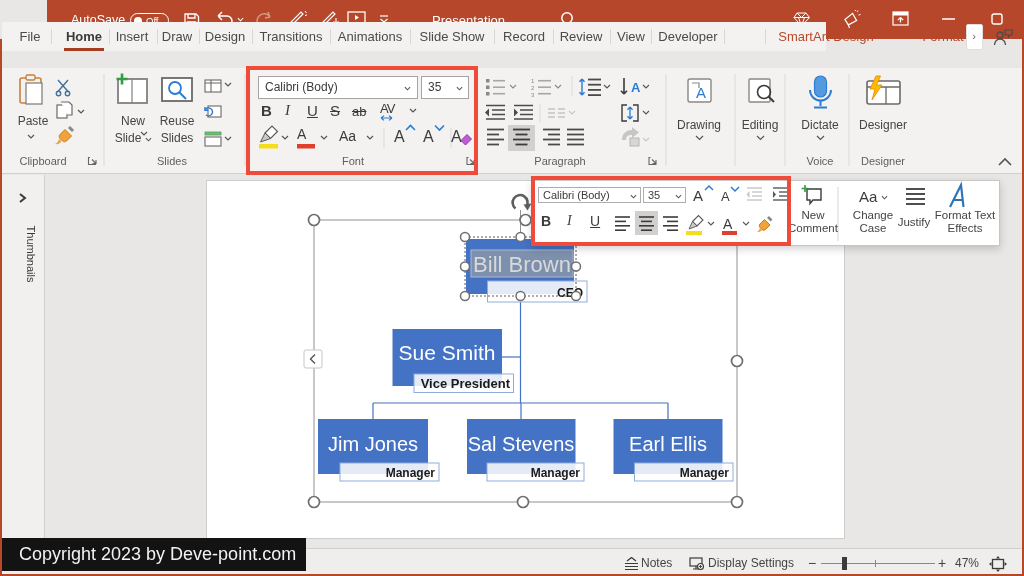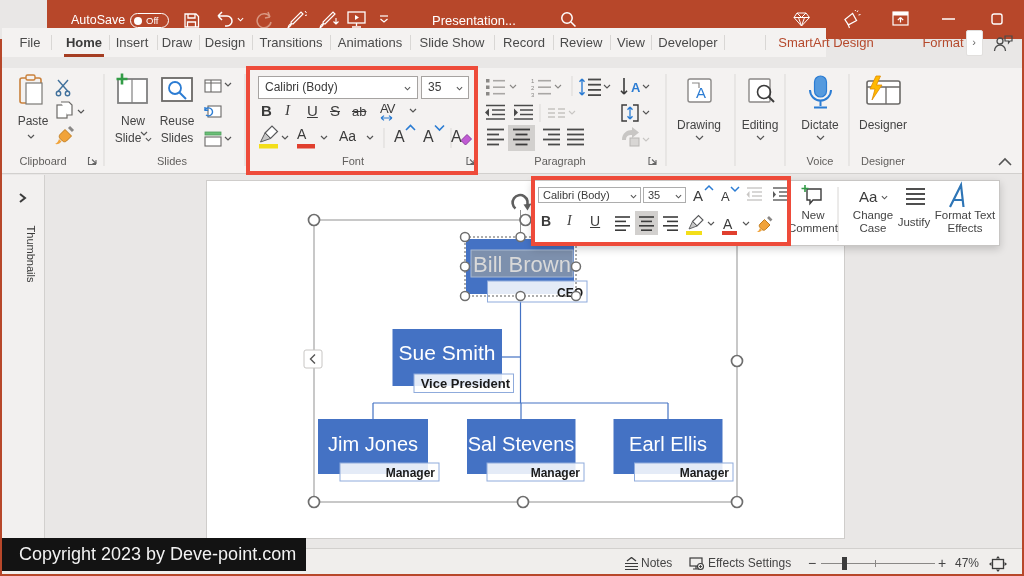--- a/index.html
+++ b/index.html
@@ -5,21 +5,21 @@
 * { margin:0; padding:0; box-sizing:border-box; }
 html,body { width:1024px; height:576px; overflow:hidden; }
 body { font-family:"Liberation Sans", sans-serif; position:relative; background:#e9e7e6; }
 .abs { position:absolute; }
 .ico { position:absolute; }
 svg { display:block; }
 
 #titlebar { position:absolute; left:0; top:0; width:1024px; height:39px; background:#b7472a;margin-left:47px; }
 #titlebar .t { position:absolute; color:#fff; font-size:12.5px; }
 
-#menurow { position:absolute; left:2px; top:28px; width:824px; height:29px; background:#f4f2f1; }
+#menurow { position:absolute; left:2px; top:22px; width:824px; height:29px; background:#f4f2f1; }
 #menurow .tab { position:absolute; top:0; height:29px; line-height:29px; font-size:13px; color:#4a4a4a; text-align:center; }
 #menurow .sep { position:absolute; top:7px; width:1px; height:15px; background:#d9d7d5; }
 #menurow .ctx { color:#b5492c; }
 
 #ribbon { position:absolute; left:2px; top:68px; width:1020px; height:106px; background:#f4f2f1; border-bottom:1px solid #d2d0ce; }
 #ribbon .glabel { position:absolute; font-size:11px; color:#605e5c; text-align:center; top:87px; }
 #ribbon .btxt { position:absolute; font-size:12px; color:#444; text-align:center; }
 .chev { position:absolute; width:7px; height:5px; }
 .combo { position:absolute; background:#fff; border:1px solid #a6a3a1; font-size:12px; color:#3b3b3b; }
 
@@ -563,21 +563,21 @@
       <path d="M3 4 L7.5 0.5 L12 4" fill="none" stroke="#3b3b3b" stroke-width="1.3"></path>
       <path d="M1 6.5 h13 M1 9.5 h13 M1 12.5 h13" stroke="#3b3b3b" stroke-width="1.2"></path>
     </svg>
   <div class="abs" style="left:639px; top:7px;">Notes</div>
   <svg class="abs" style="left:687px; top:8px;" width="16" height="14" viewBox="0 0 16 14">
       <rect x="1" y="1" width="12" height="8" fill="none" stroke="#3b3b3b" stroke-width="1.2"></rect>
       <path d="M4 12 h6 M7 9 v3" stroke="#3b3b3b" stroke-width="1.2"></path>
       <circle cx="11.5" cy="9.5" r="3" fill="#f0eeec" stroke="#3b3b3b" stroke-width="1.1"></circle>
       <path d="M11.5 8 v3 M10 9.5 h3" stroke="#3b3b3b" stroke-width="0.9"></path>
     </svg>
-  <div class="abs" style="left:706px; top:7px;">Effects Settings</div>
+  <div class="abs" style="left:706px; top:7px;">Display Settings</div>
   <div class="abs" style="left:806px; top:6px; font-size:14px;">−</div>
   <div class="abs" style="left:819px; top:14px; width:114px; height:1px; background:#8a8886;"></div>
   <div class="abs" style="left:873px; top:11px; width:1px; height:7px; background:#8a8886;"></div>
   <div class="abs" style="left:840px; top:8px; width:5px; height:13px; background:#3b3b3b;"></div>
   <div class="abs" style="left:936px; top:6px; font-size:14px;">+</div>
   <div class="abs" style="left:953px; top:7px;">47%</div>
   <svg class="abs" style="left:987px; top:7px;" width="18" height="16" viewBox="0 0 18 16">
       <rect x="3.5" y="3.5" width="11" height="9" fill="none" stroke="#3b3b3b" stroke-width="1.3"></rect>
       <path d="M9 0 l2 2.5 h-4 Z M9 16 l2 -2.5 h-4 Z M0 8 l2.5 -2 v4 Z M18 8 l-2.5 -2 v4 Z" fill="#3b3b3b"></path>
     </svg>

